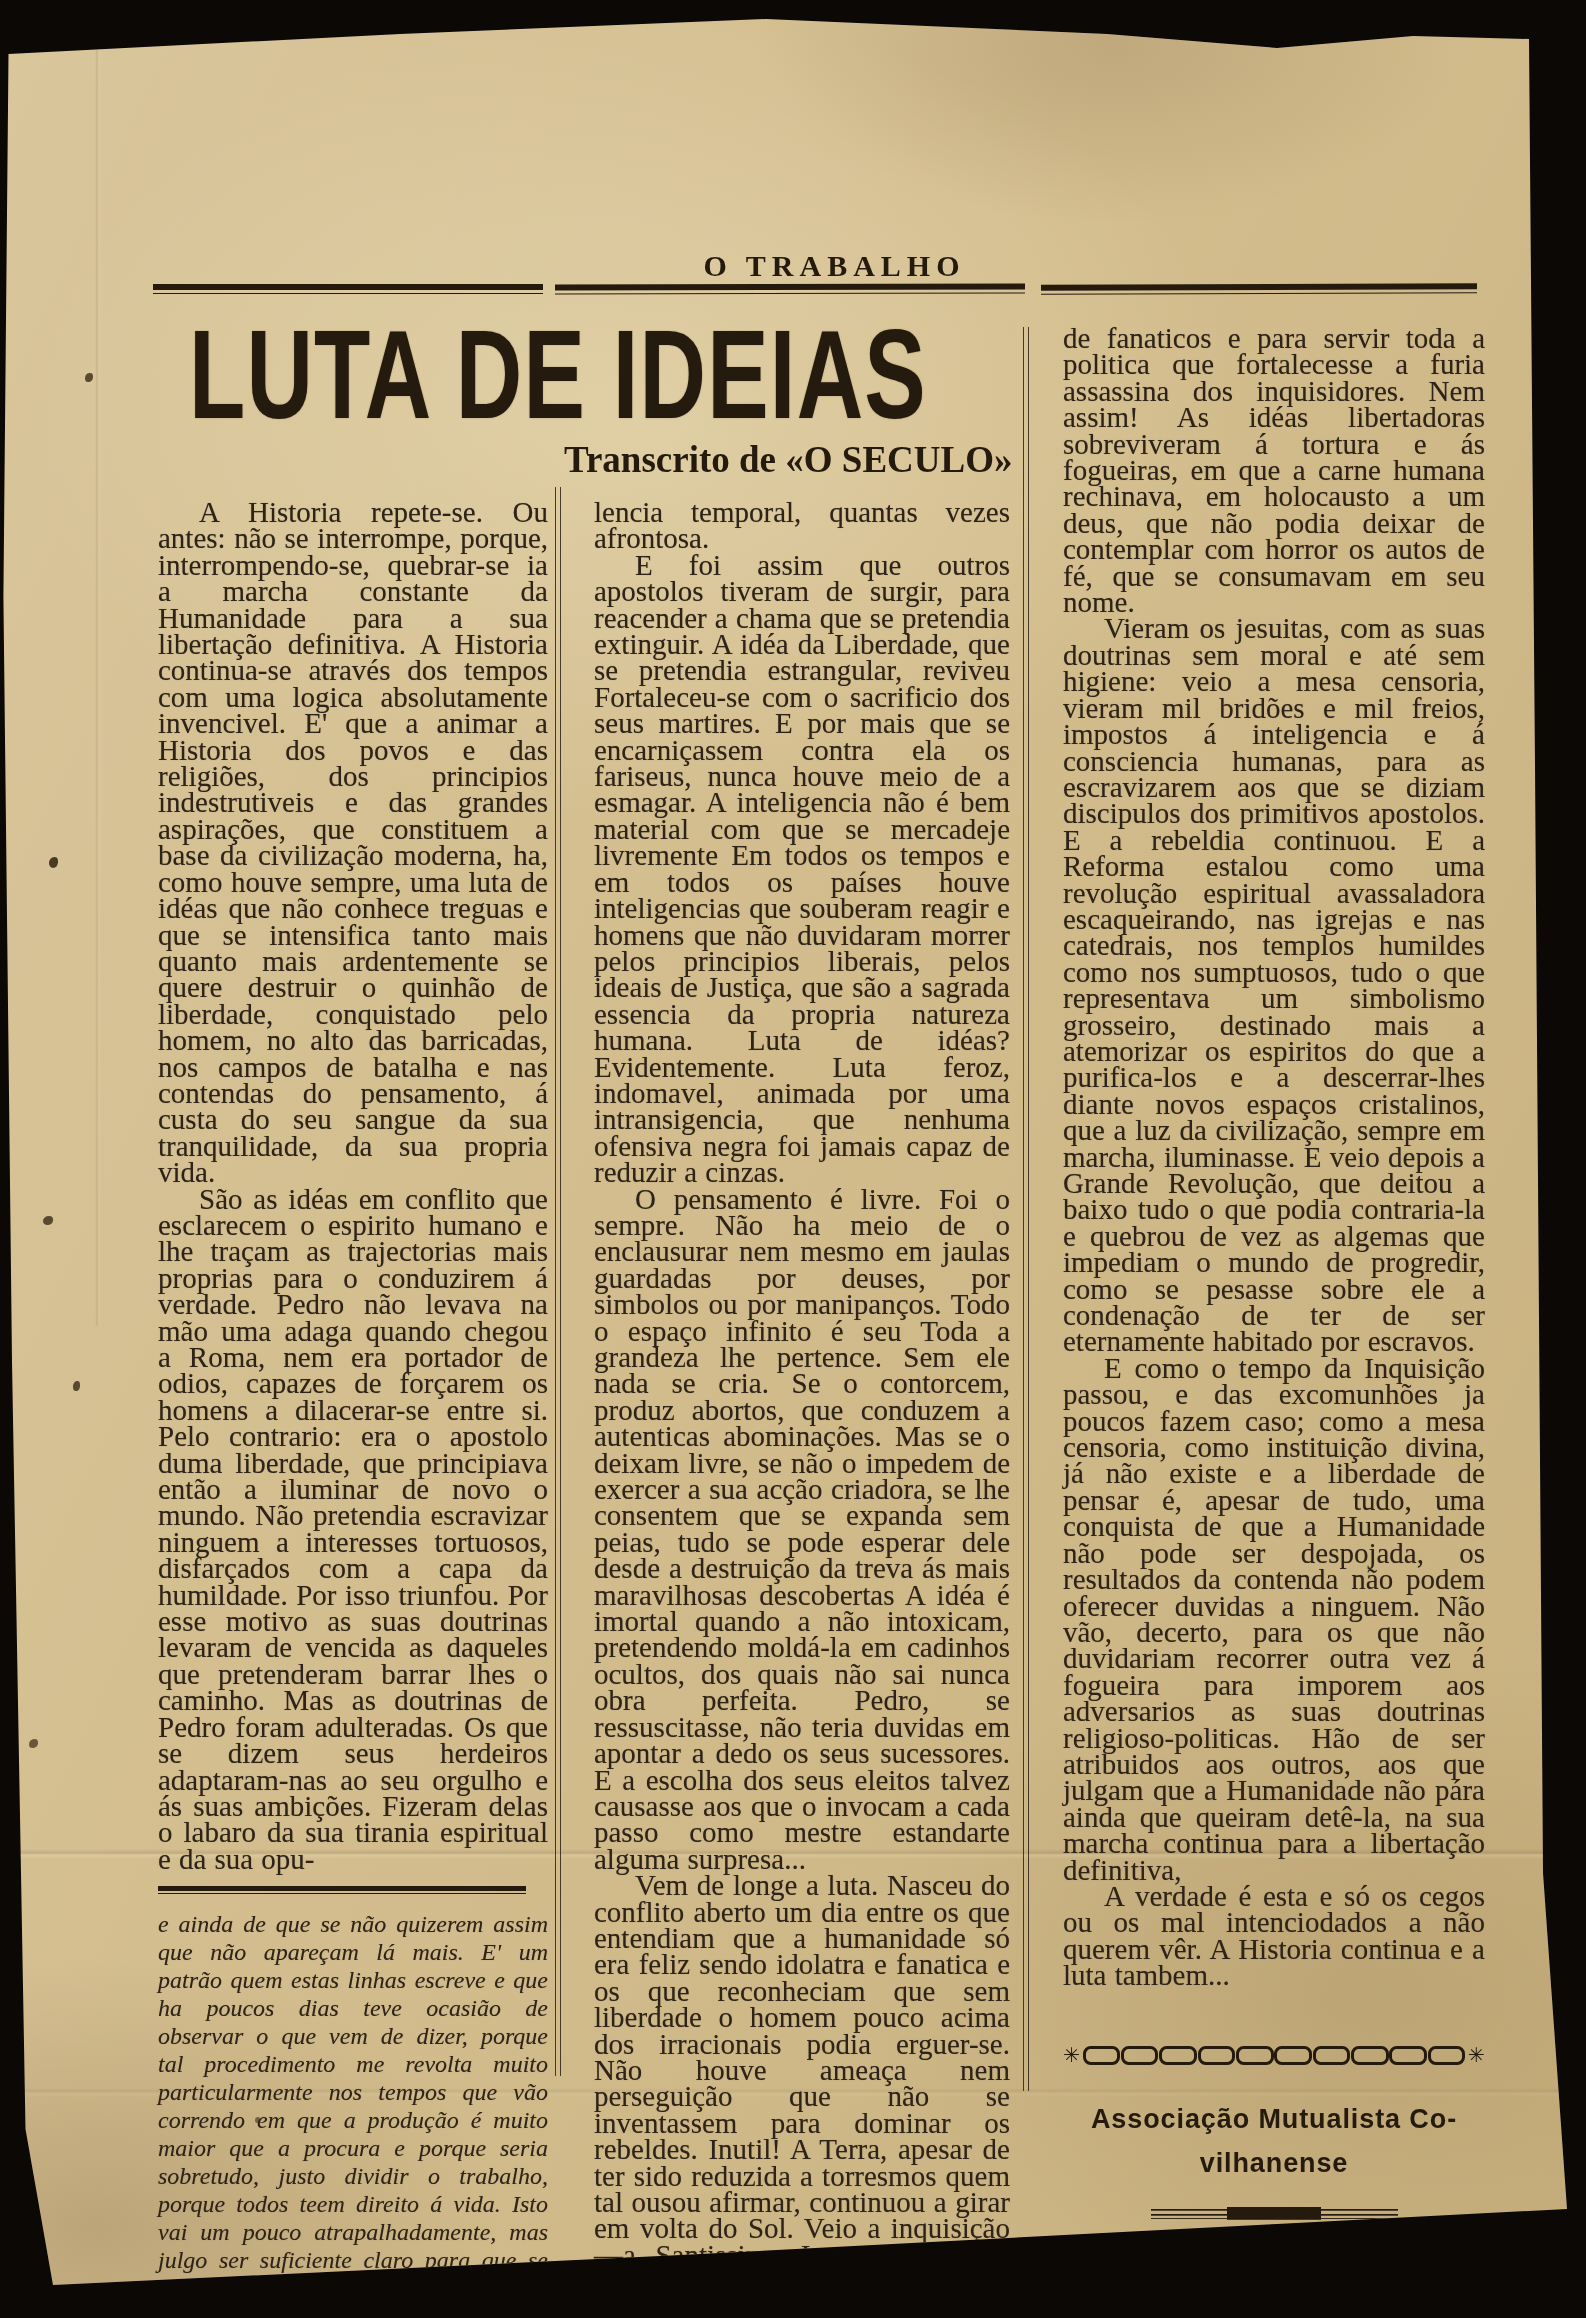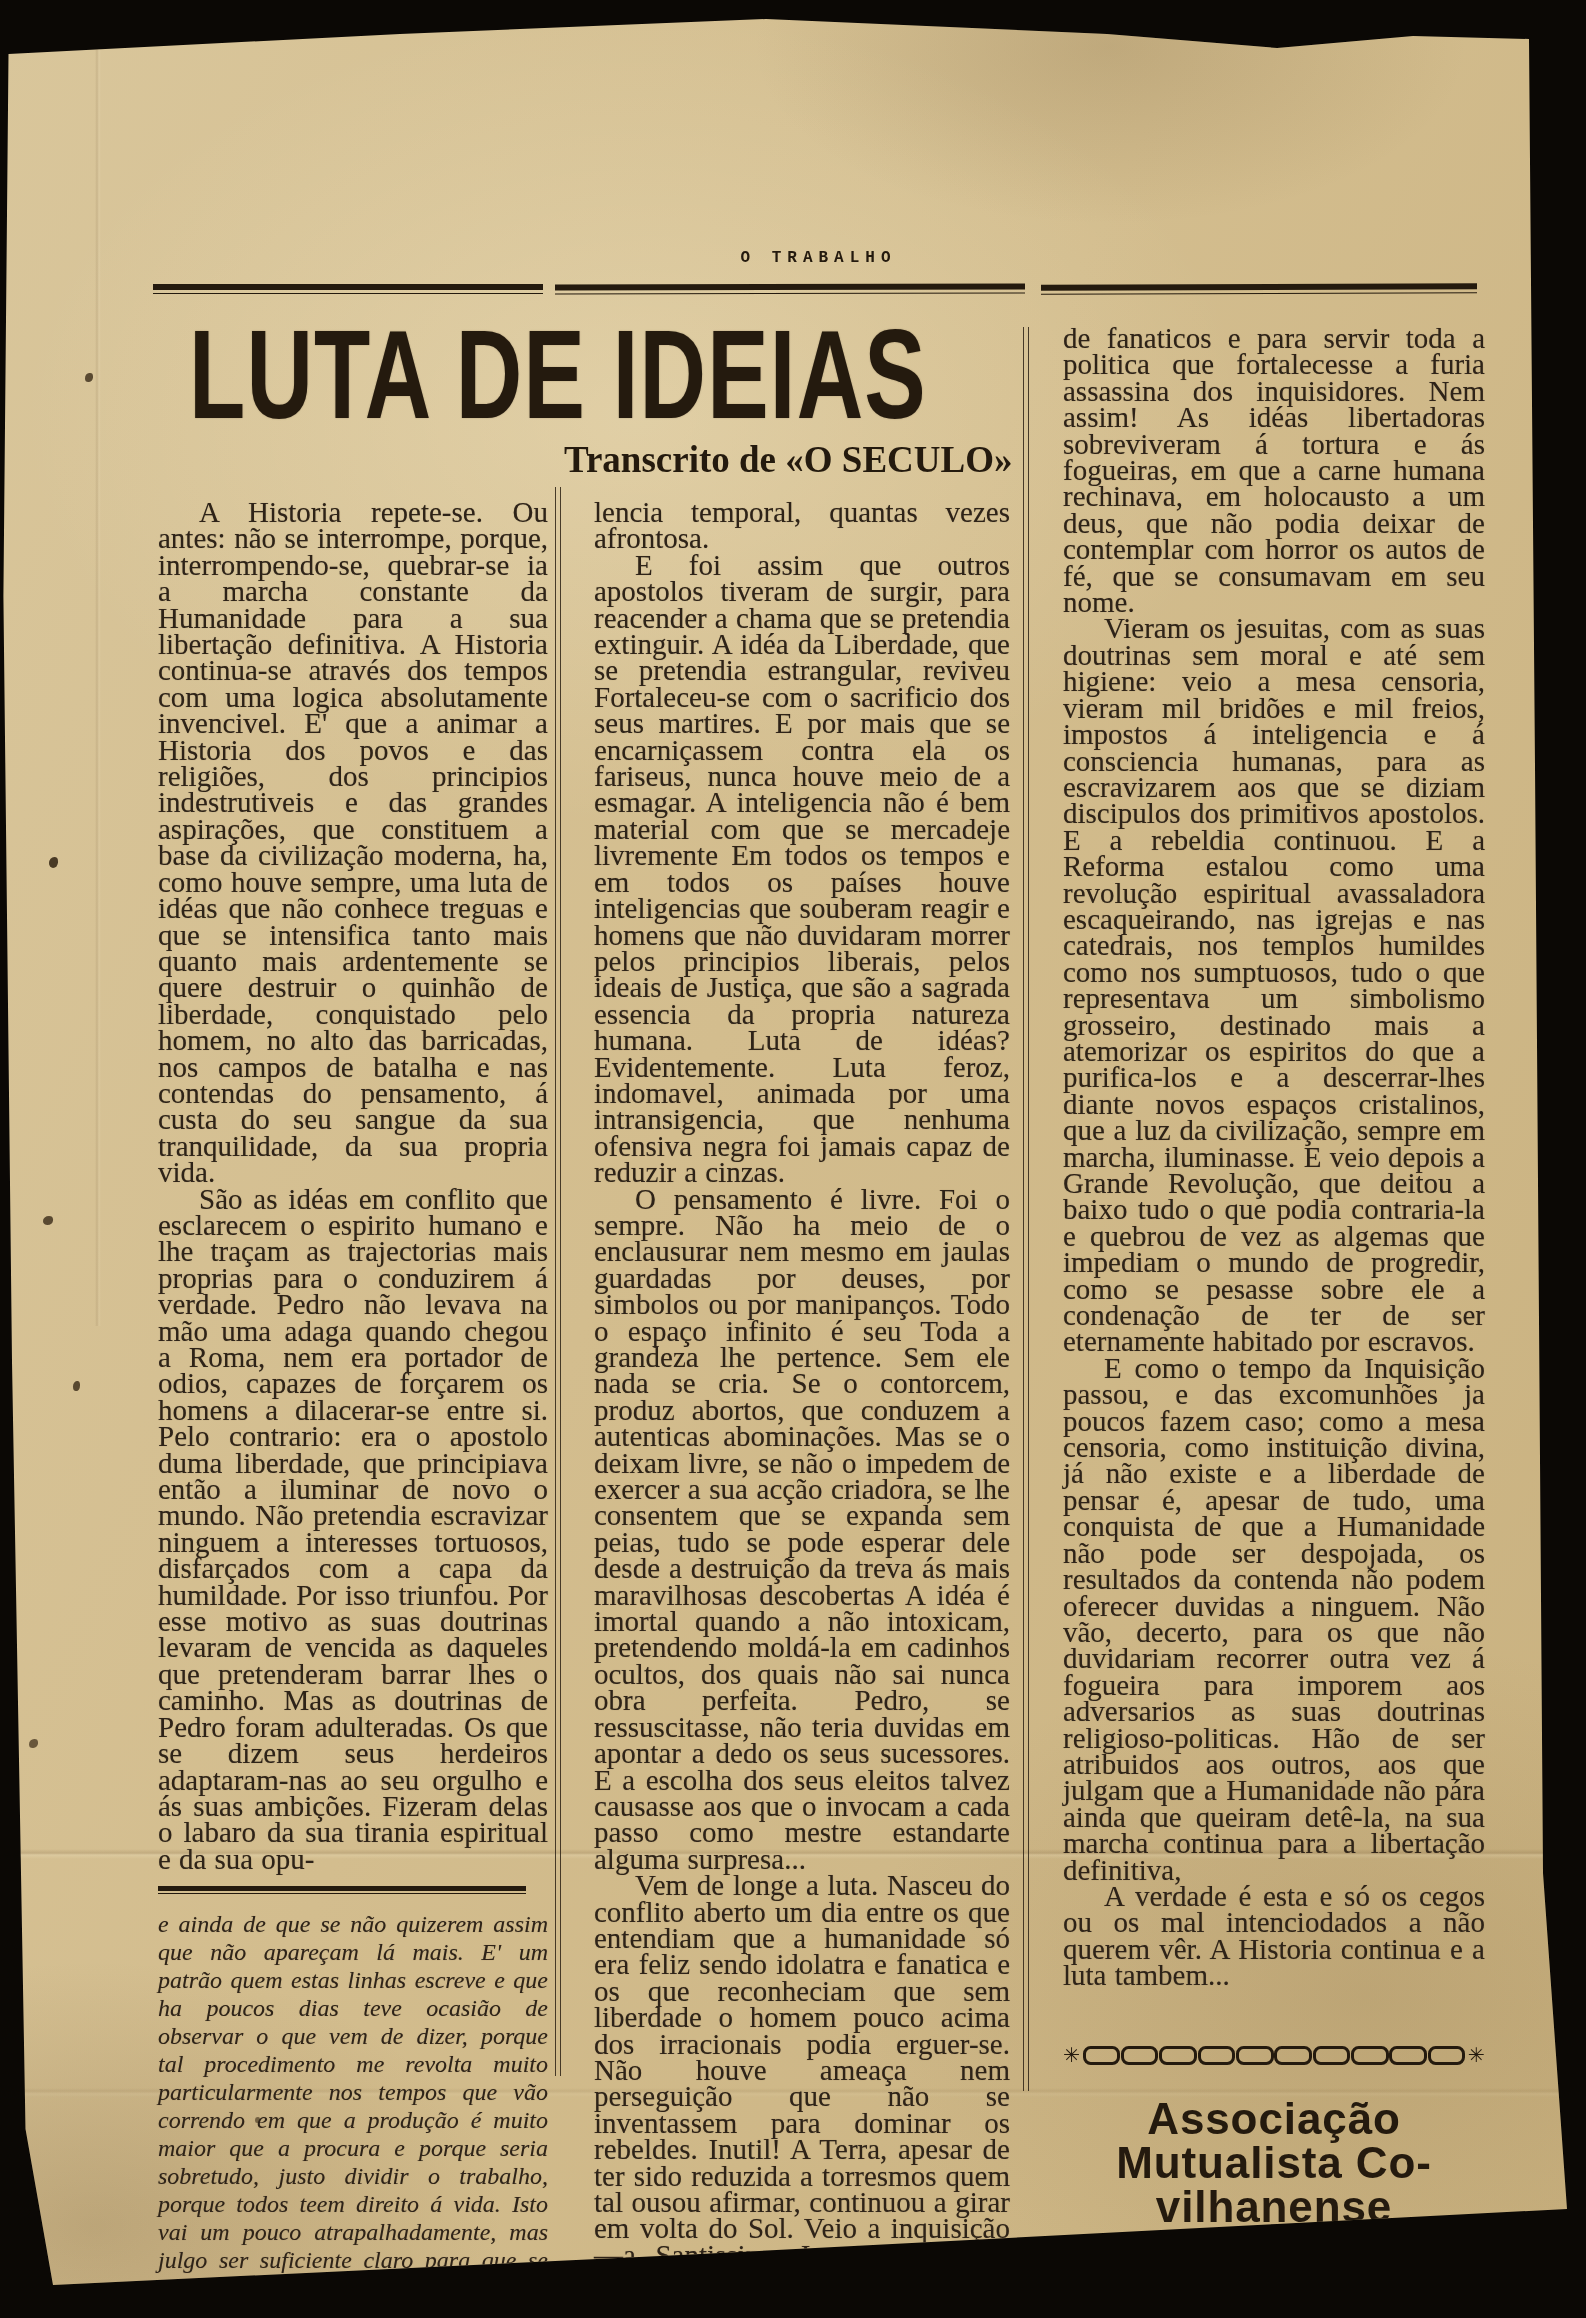--- a/index.html
+++ b/index.html
@@ -31,24 +31,24 @@
     background:linear-gradient(rgba(92,66,36,0),rgba(92,66,36,.25),rgba(255,250,228,.22),rgba(92,66,36,0));}
   .speck{position:absolute;background:#3a2b18;border-radius:60% 40% 55% 45%;opacity:.8;}
   .sp1{left:85px;top:373px;width:7.7px;height:9.4px;}
   .sp2{left:49px;top:857px;width:9.4px;height:11px;opacity:.9;}
   .sp3{left:43px;top:1216px;width:10.2px;height:8.5px;}
   .sp4{left:73px;top:1381px;width:6.8px;height:10.2px;}
   .sp5{left:29px;top:1739px;width:9.4px;height:9.4px;opacity:.7;}
   .sp6{left:255px;top:2117px;width:5.1px;height:6px;opacity:.6;}
 
   .masthead{
-    position:absolute;left:593px;top:249px;width:451px;
+    position:absolute;left:609px;top:249px;width:451px;
     text-align:center;
-    font-family:Liberation Mono, monospace;
-    font-weight:bold;font-size:16px;letter-spacing:6px;
+    font-family:Liberation Serif, serif;
+    font-weight:bold;font-size:30px;letter-spacing:6px;
     color:#241a0e;
   }
   .toprule{position:absolute;top:284px;height:3.4px;border-top:6px solid #241a0e;border-bottom:1.7px solid #241a0e;}
   .tr1{left:153px;width:390px;}
   .tr2{left:555px;width:470px;transform:rotate(-.15deg);}
   .tr3{left:1041px;width:436px;transform:rotate(-.2deg);}
 
   .headline{
     position:absolute;left:189px;top:312px;margin:0;
     font-family:"Liberation Sans", sans-serif;
@@ -97,21 +97,21 @@
   .chain .link{
     display:inline-block;width:31.5px;height:12.8px;
     border:3.4px solid #241a0e;border-radius:7.7px;margin:0 -1.7px;
     background:transparent;
   }
   .chain .end-glyph{font-size:20.4px;line-height:1;font-family:"DejaVu Sans", sans-serif;}
 
   .notice-title{
     margin:29px 0 0 0;text-align:center;
     font-family:"Liberation Sans", sans-serif;font-weight:bold;
-    font-size:44px;line-height:44px;color:#241a0e;letter-spacing:0.9px;
+    font-size:27px;line-height:44px;color:#241a0e;letter-spacing:0.9px;
   }
   .mini-orn{
     width:247px;height:12.8px;margin:22px auto 0;
     background:
       linear-gradient(#241a0e,#241a0e) 0 1.7px/100% 1.7px no-repeat,
       linear-gradient(#241a0e,#241a0e) 0 6.8px/100% 1.7px no-repeat,
       linear-gradient(#241a0e,#241a0e) 0 11px/100% 0.9px no-repeat,
       linear-gradient(#241a0e,#241a0e) 50% 0/94px 12.8px no-repeat;
   }
   .notice-body{

